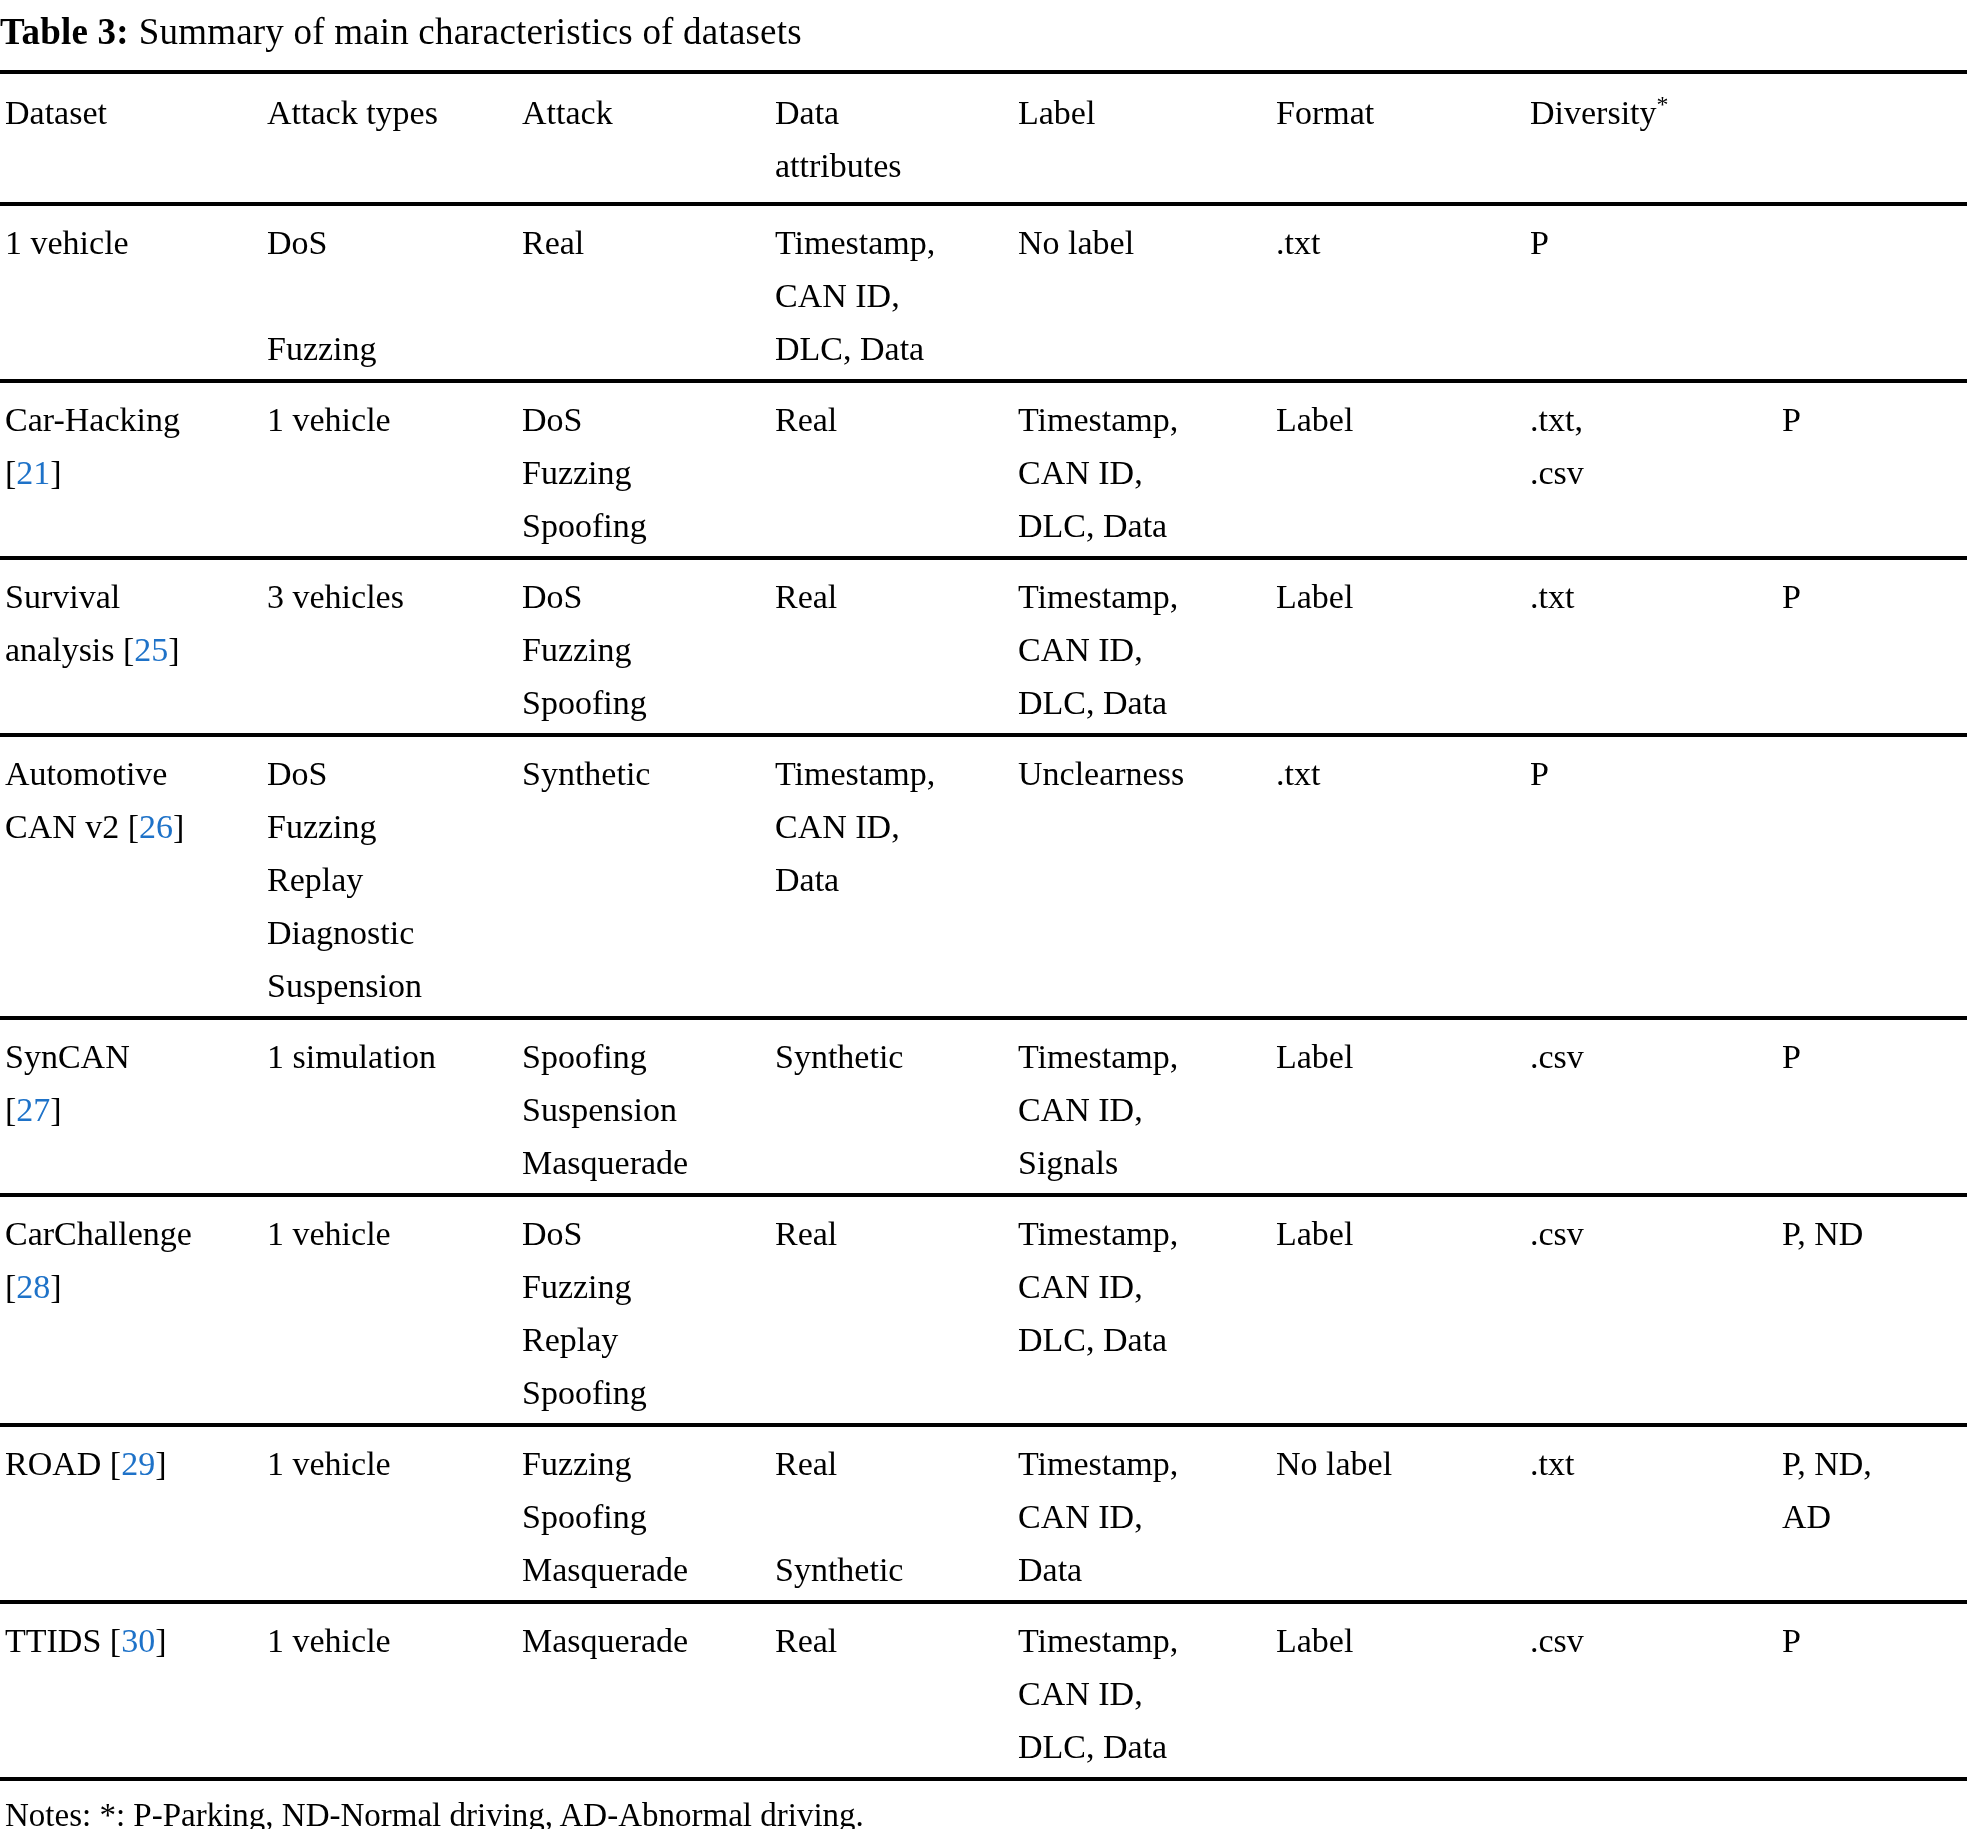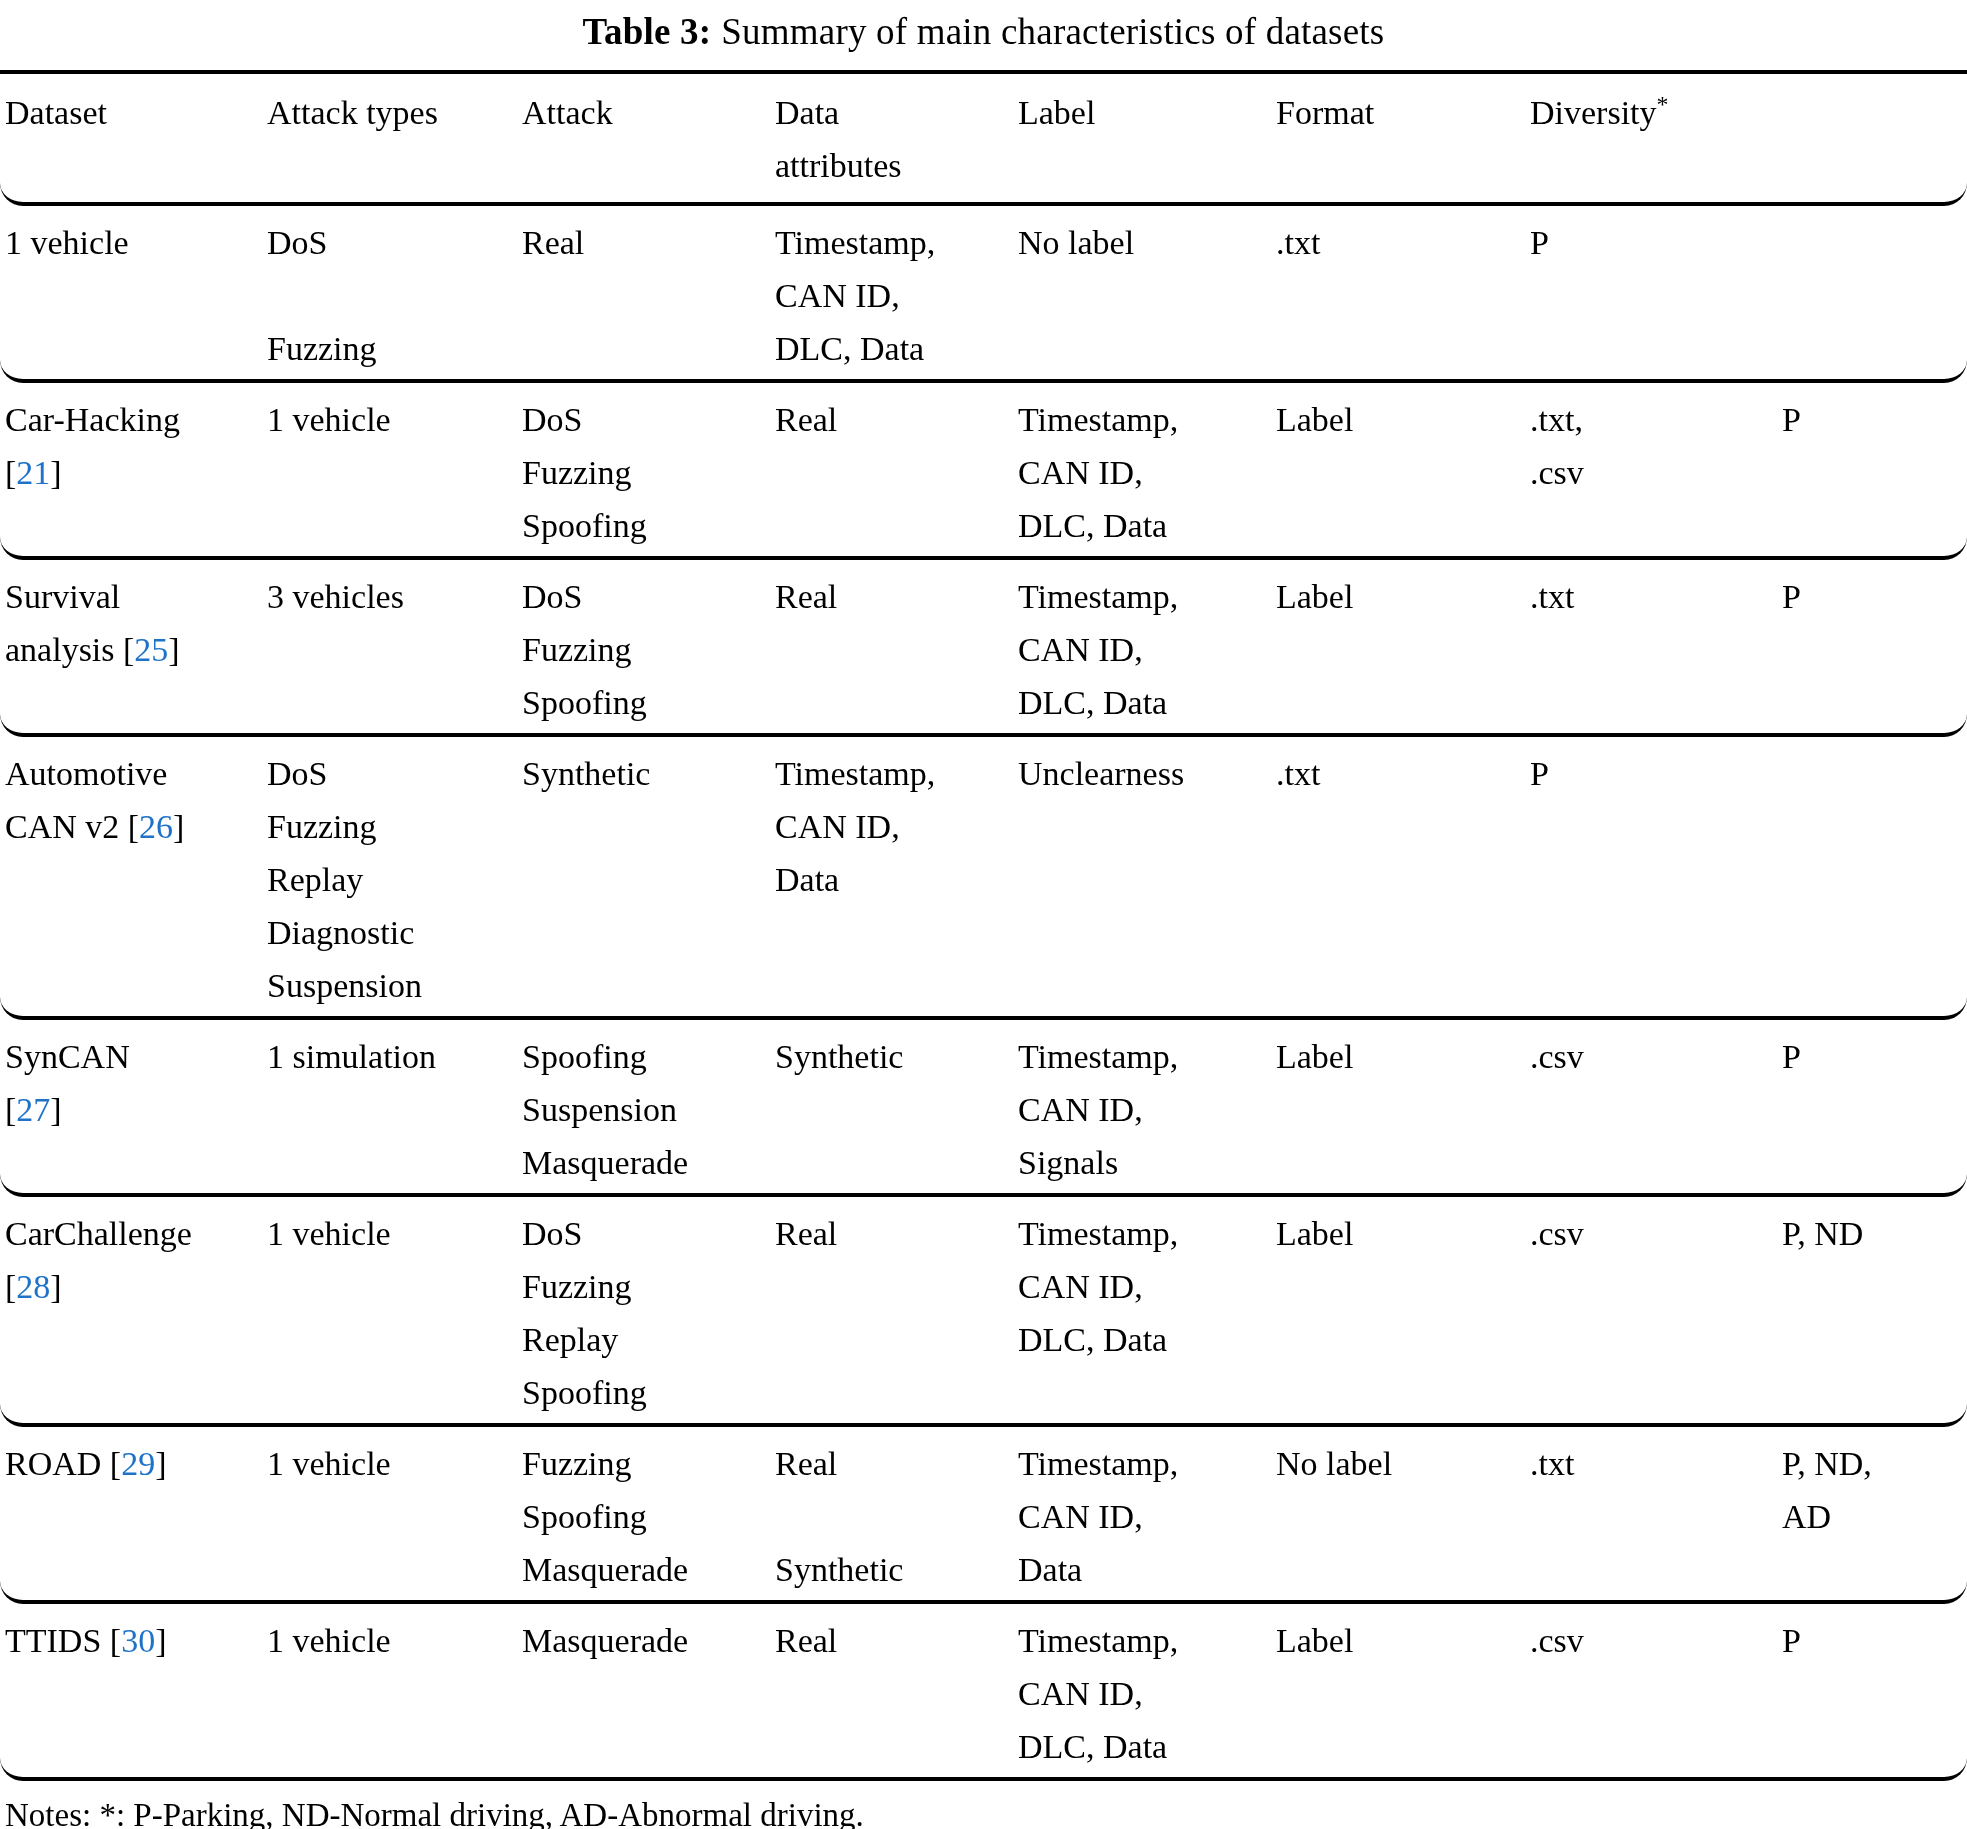--- a/index.html
+++ b/index.html
@@ -7,38 +7,37 @@
     margin: 0; padding: 0;
     background: #ffffff;
   }
   body {
     width: 1967px; height: 1829px;
     overflow: hidden;
     font-family: "Liberation Serif", "DejaVu Serif", serif;
     color: var(--text-color, #000);
   }
   .title {
-    text-align: center;
+    text-align: left;
     font-size: 37px;
     padding-top: 10px;
     height: 70px;
     letter-spacing: 0.2px;
   }
   .title-label { font-weight: bold; }
   .title-text { margin-left: 10px; }
   .datatable {
     width: 1967px;
     border-top: 4px solid var(--rule-color, #000);
   }
   .grid-row {
     display: grid;
     grid-template-columns: 262px 255px 253px 243px 258px 254px 252px 1fr;
     padding-left: 5px;
     border-bottom: 4px solid var(--rule-color, #000);
-    border-radius: 23px;
   }
   .cell {
     padding-top: 10px;
     padding-bottom: 4px;
     padding-right: 6px;
     font-size: 34px;
   }
   .header-cell { padding-top: 12px; padding-bottom: 10px; }
   .line {
     min-height: 53px;

